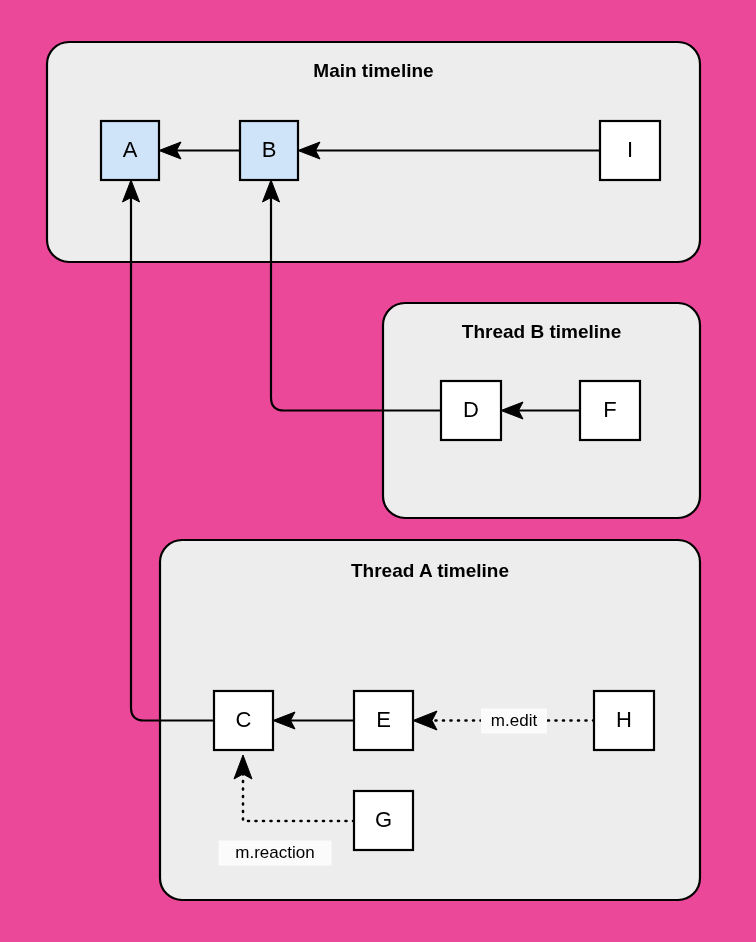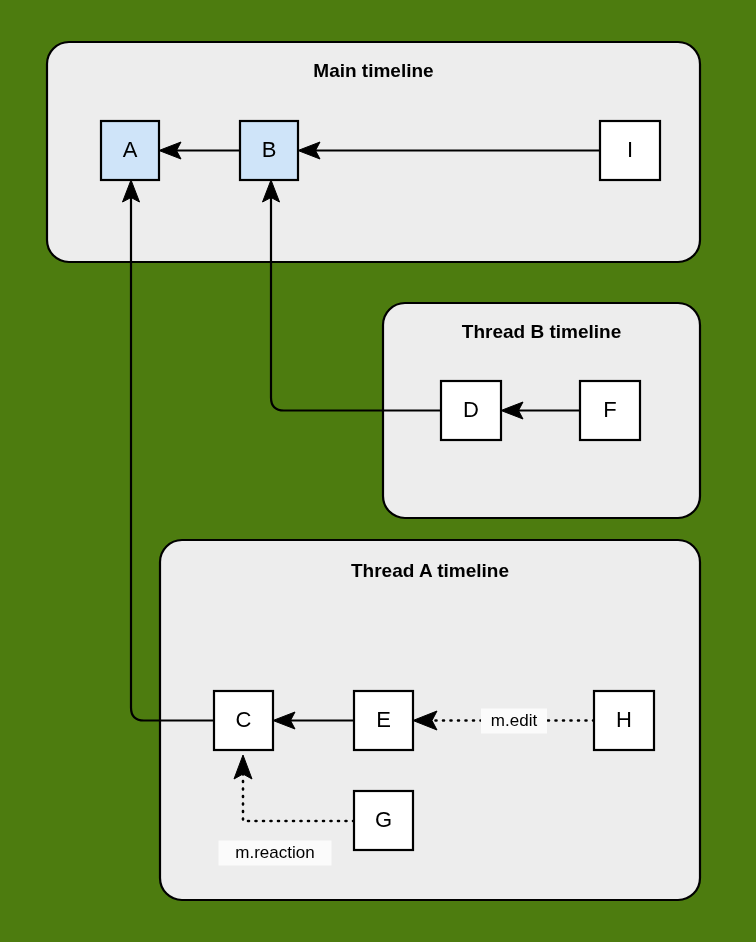--- a/index.html
+++ b/index.html
@@ -11,21 +11,21 @@
   body {
     width: 756px;
     height: 942px;
     font-family: "Liberation Sans", sans-serif;
     overflow: hidden;
   }
   #diagram-root {
     position: relative;
     width: 756px;
     height: 942px;
-    background: #4d7c0f;
+    background: #ec4899;
     text-align: right;
   }
   svg.canvas {
     position: absolute;
     top: 0;
     left: 0;
     width: 756px;
     height: 942px;
     display: block;
   }

